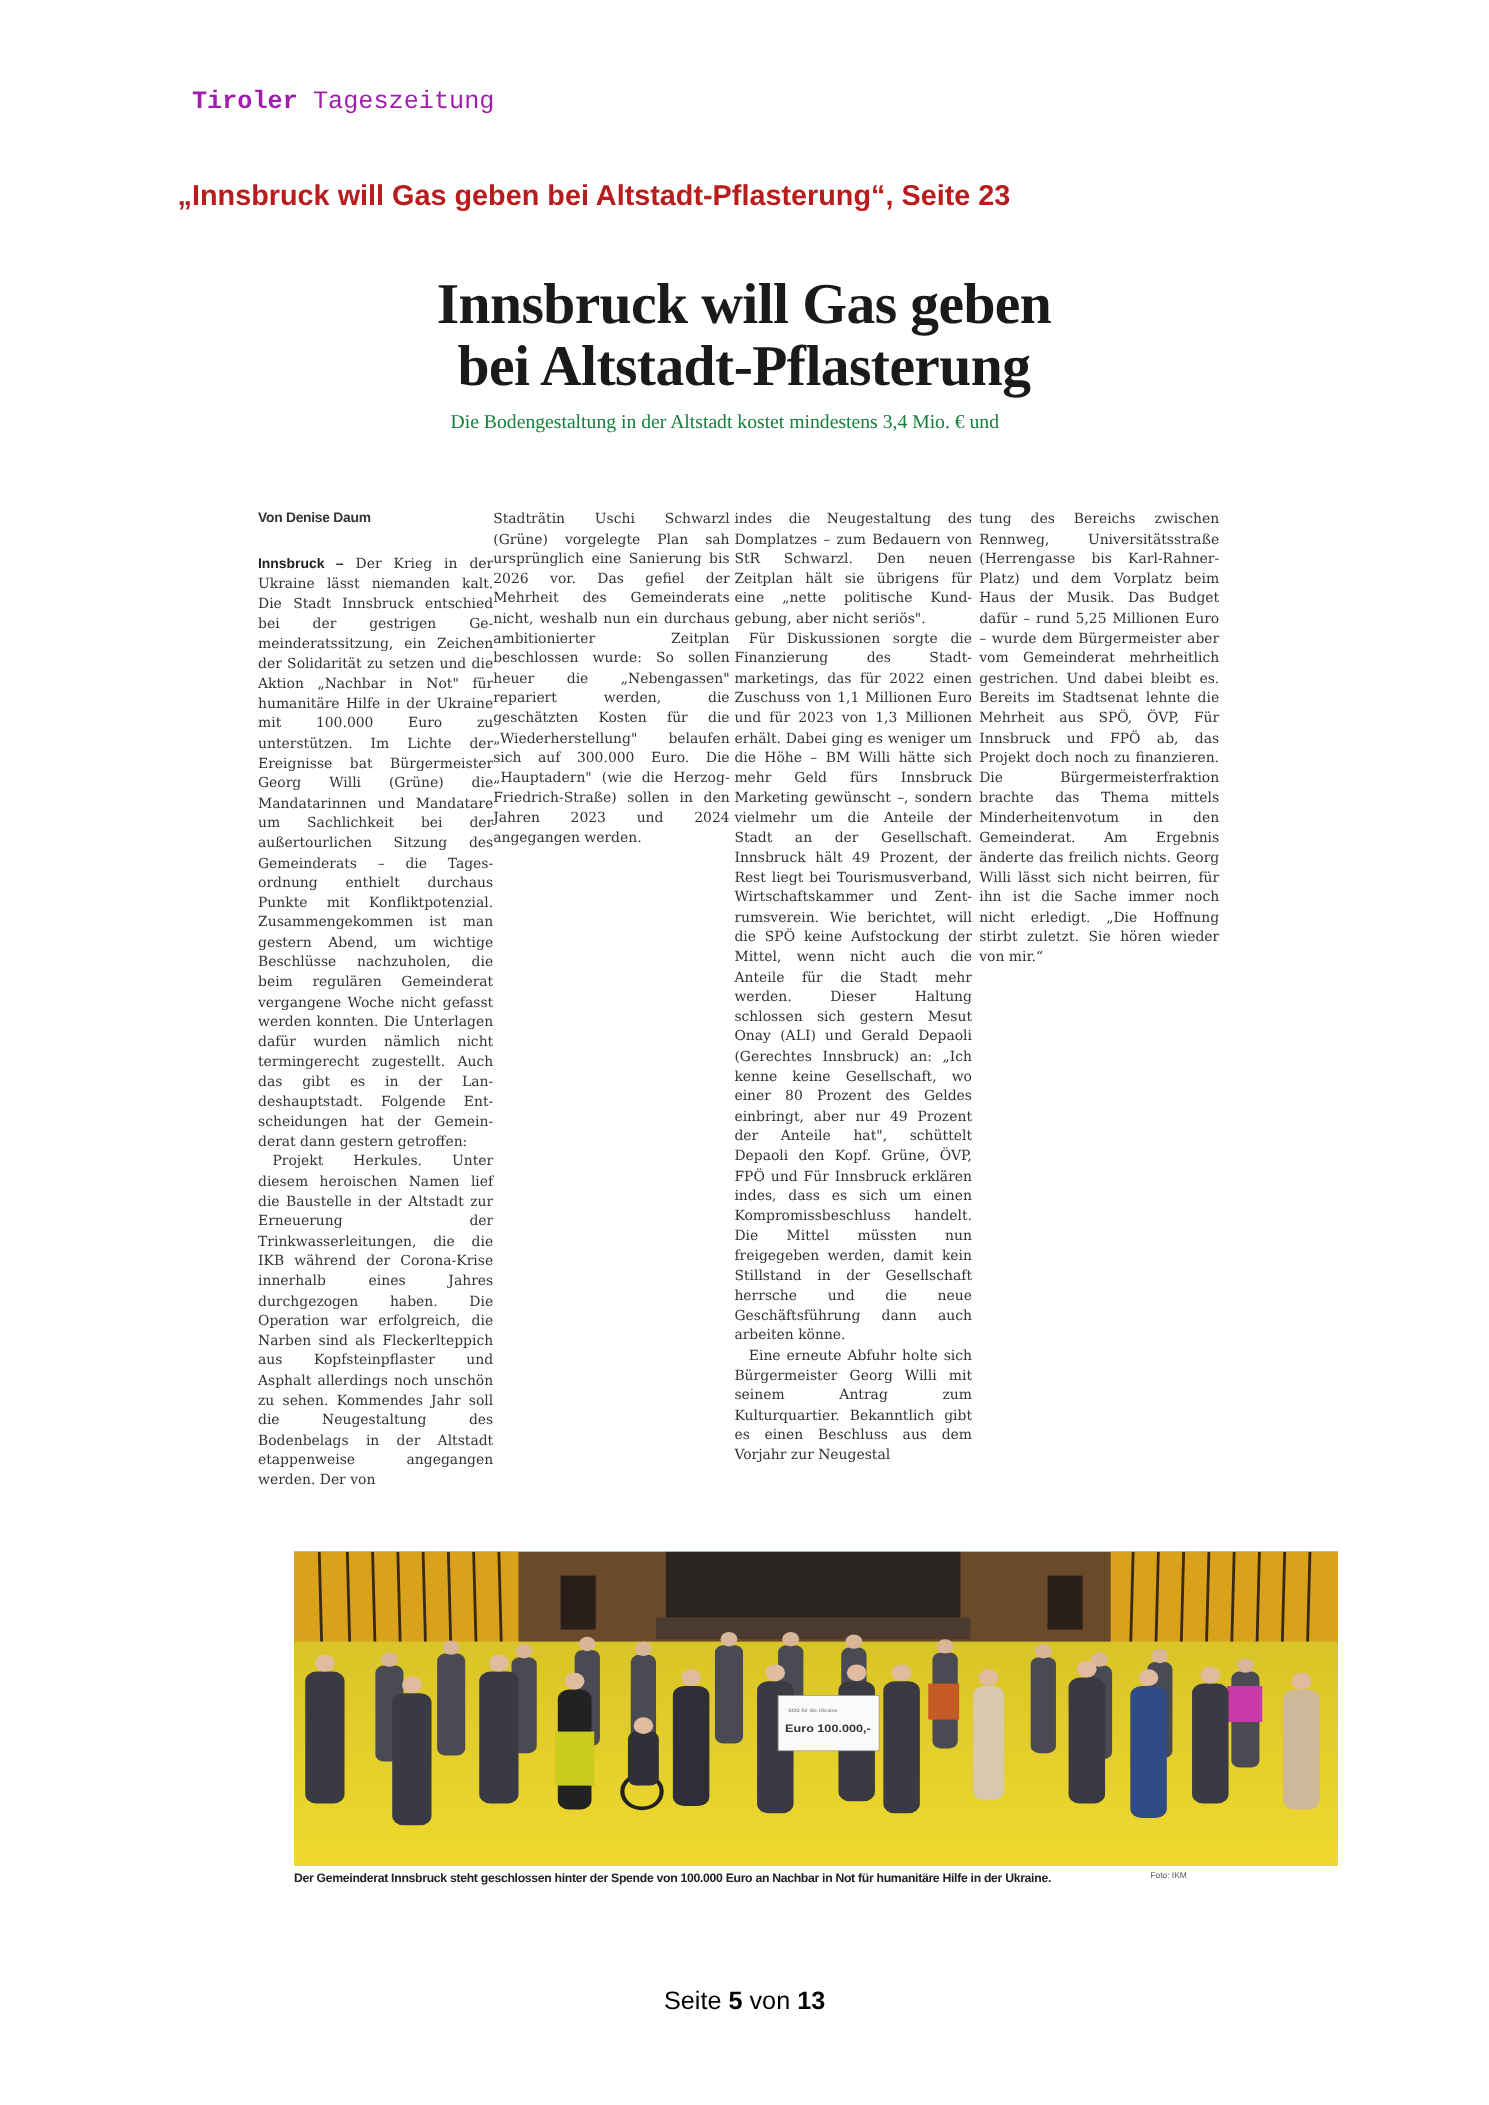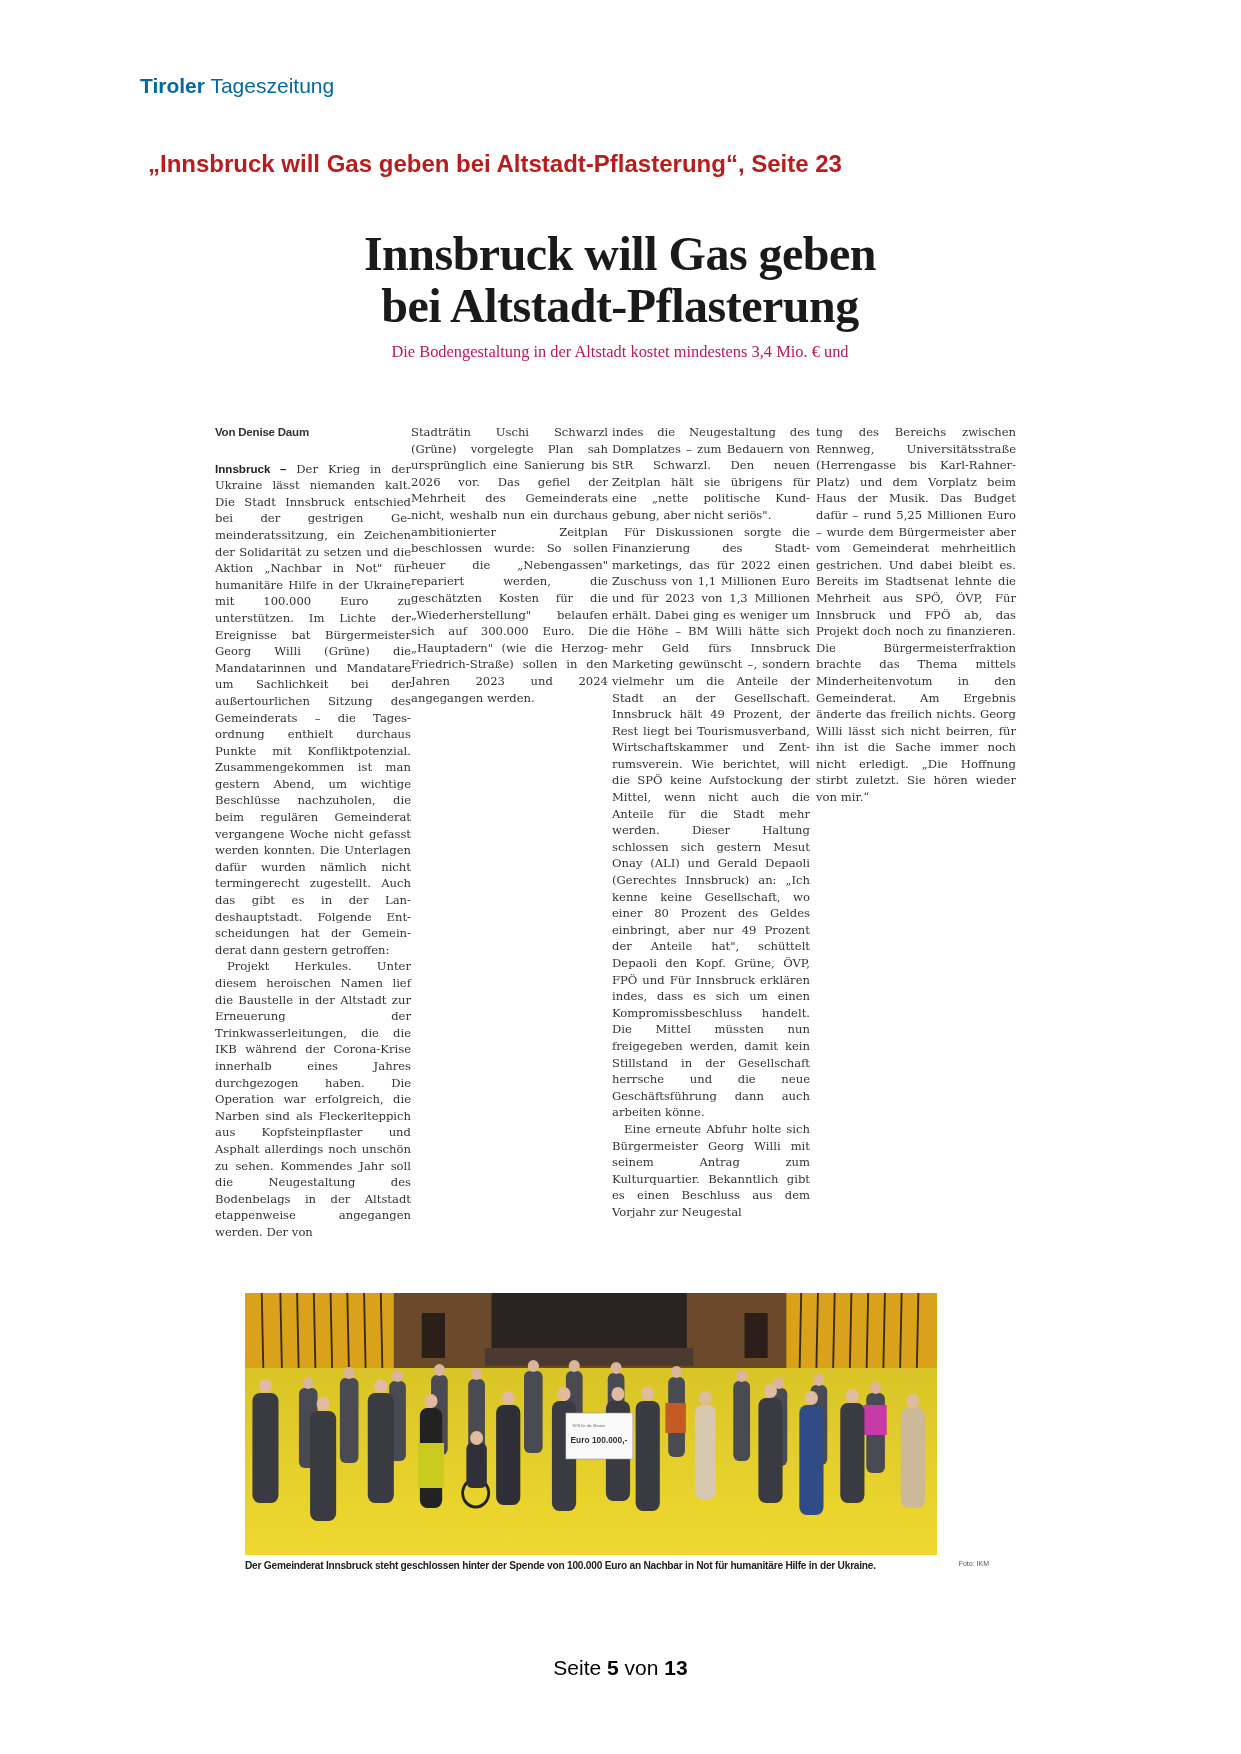--- a/index.html
+++ b/index.html
@@ -1,42 +1,42 @@
 <!DOCTYPE html>
 <html><head>
 <meta charset="utf-8">
 <style>
   * { box-sizing: border-box; margin: 0; padding: 0; }
   html, body { width: 1241px; height: 1754px; background: #ffffff; }
   body { position: relative; overflow: hidden; color: #111; }
 
   .pub-header {
-    position: absolute; left: 140px; top: 74px;
-    font-family: Liberation Sans, sans-serif; font-size: 21px; color: #0369a1;
+    position: absolute; left: 160px; top: 74px;
+    font-family: Liberation Mono, monospace; font-size: 21px; color: #a21caf;
   }
   .pub-header b { font-weight: bold; }
 
   .doc-title {
     position: absolute; left: 148px; top: 150px;
     font-family: "Liberation Sans", sans-serif; font-size: 24px; font-weight: bold; color: #b91c1c;
     white-space: nowrap;
   }
 
   .headline {
     position: absolute; left: 300px; top: 228px; width: 640px;
     text-align: center;
     font-family: "Liberation Serif", serif; font-size: 48px; line-height: 52px;
     color: #1a1a1a; letter-spacing: -0.5px;
   }
 
   .subhead {
-    position: absolute; left: 320px; top: 340px; width: 600px;
+    position: absolute; left: 304px; top: 340px; width: 600px;
     text-align: center;
     font-family: "Liberation Serif", serif; font-size: 16.4px; line-height: 23px;
-    color: #be185d;
+    color: #15803d;
   }
 
   .columns {
     position: absolute; top: 424px; left: 215px;
     display: flex; 
   }
   .col {
     width: 196px;
     font-family: "DejaVu Serif", serif; font-size: 11.6px; line-height: 16.6px;
     color: #333; text-align: justify; hyphens: manual;
@@ -49,21 +49,21 @@
 
   .byline {
     font-family: "Liberation Sans", sans-serif; font-weight: bold; font-size: 11.5px;
     color: #333; margin-bottom: 20px; letter-spacing: -0.2px;
   }
   .dateline {
     font-family: "Liberation Sans", sans-serif; font-weight: bold; color: #222;
   }
 
   .photo {
-    position: absolute; left: 245px; top: 1293px; width: 692px; height: 262px;
+    position: absolute; left: 245px; top: 1293px; width: 870px; height: 262px;
     overflow: hidden; background: #3b82f6;
   }
   .photo svg { display: block; width: 100%; height: 100%; }
 
   .caption {
     position: absolute; left: 245px; top: 1560px; width: 744px;
     display: flex; justify-content: space-between; align-items: flex-start;
   }
   .caption-text {
     font-family: "Liberation Sans", sans-serif; font-weight: bold; font-size: 10.2px;

